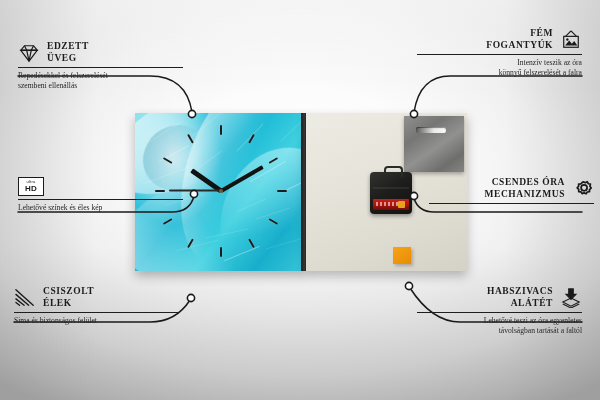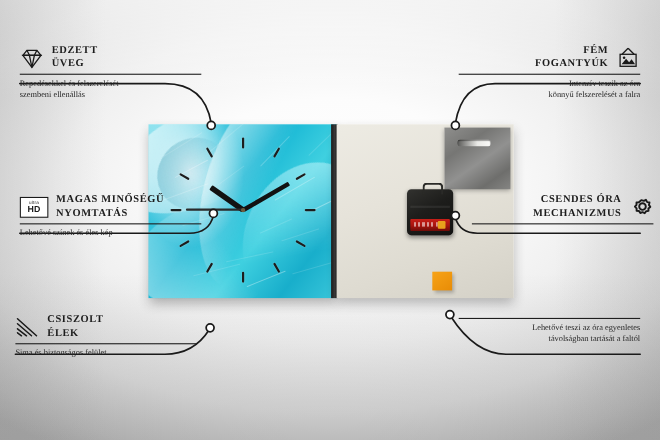--- a/index.html
+++ b/index.html
@@ -230,21 +230,20 @@
     <div class="co-rule" style="width:165px;"></div>
     <div class="co-sub"><span>Repedésekkel és felszerelését</span><br><span>szembeni ellenállás</span></div>
   </div>
 
   <div class="callout left" style="left:18px;top:177px;width:165px;">
     <div class="co-head">
       <span class="icon-hd">
         <span class="hd-small">ultra</span>
         <span class="hd-big">HD</span>
       </span>
-      <span class="co-title"><span>MAGAS MINŐSÉGŰ</span><br><span>NYOMTATÁS</span></span>
     </div>
     <div class="co-rule" style="width:165px;"></div>
     <div class="co-sub"><span>Lehetővé színek és éles kép</span></div>
   </div>
 
   <div class="callout left" style="left:14px;top:286px;width:165px;">
     <div class="co-head">
       <span class="icon">
         <svg viewBox="0 0 24 22">
             <g stroke="#1a1a1a" stroke-width="1.5" stroke-linecap="round">
@@ -254,21 +253,21 @@
           <line x1="2" y1="16" x2="6" y2="19"></line>
         </g>
           </svg>
       </span>
       <span class="co-title"><span>CSISZOLT</span><br><span>ÉLEK</span></span>
     </div>
     <div class="co-rule" style="width:165px;"></div>
     <div class="co-sub"><span>Sima és biztonságos felület</span></div>
   </div>
 
-  <div class="callout right" style="left:417px;top:41px;width:165px;font-family:Liberation Serif, serif;">
+  <div class="callout right" style="left:417px;top:28px;width:165px;font-family:Liberation Serif, serif;">
     <div class="co-head">
       <span class="co-title"><span>FÉM</span><br><span>FOGANTYÚK</span></span>
       <span class="icon">
         <svg viewBox="0 0 24 22">
             <g fill="none" stroke="#1a1a1a" stroke-width="1.3">
           <path d="M12,1 L6,7"></path>
               <path d="M12,1 L18,7"></path>
           <rect x="4" y="7" width="16" height="12"></rect>
           <path d="M5.5,17 L10,11.5 L13,15 L15.5,12 L19,17 Z" fill="#1a1a1a" stroke="none"></path>
           <circle cx="8" cy="10.5" r="1.3" fill="#1a1a1a" stroke="none"></circle>
@@ -291,17 +290,29 @@
                    L7.3,11.5 L5.6,9.8 L7.2,8.0 L7.2,5.6 L9.6,5.4 Z"></path>
           <circle cx="13.2" cy="9.7" r="3.3"></circle>
         </g>
           </svg>
       </span>
     </div>
     <div class="co-rule" style="width:165px;"></div>
   </div>
 
   <div class="callout right" style="left:417px;top:286px;width:165px;">
+    <div class="co-head">
+      <span class="co-title"><span>HABSZIVACS</span><br><span>ALÁTÉT</span></span>
+      <span class="icon">
+        <svg viewBox="0 0 24 22">
+            <g fill="none" stroke="#1a1a1a" stroke-width="1.2">
+          <path d="M9.5,1 L14.5,1 L14.5,7 L17.5,7 L12,12.5 L6.5,7 L9.5,7 Z" fill="#1a1a1a"></path>
+          <path d="M12,11 L21,15.5 L12,20 L3,15.5 Z"></path>
+          <path d="M3,17.5 L12,22 L21,17.5"></path>
+        </g>
+          </svg>
+      </span>
+    </div>
     <div class="co-rule" style="width:165px;"></div>
     <div class="co-sub"><span>Lehetővé teszi az óra egyenletes</span><br><span>távolságban tartását a faltól</span></div>
   </div>
 
 </div>
 
 </body></html>

